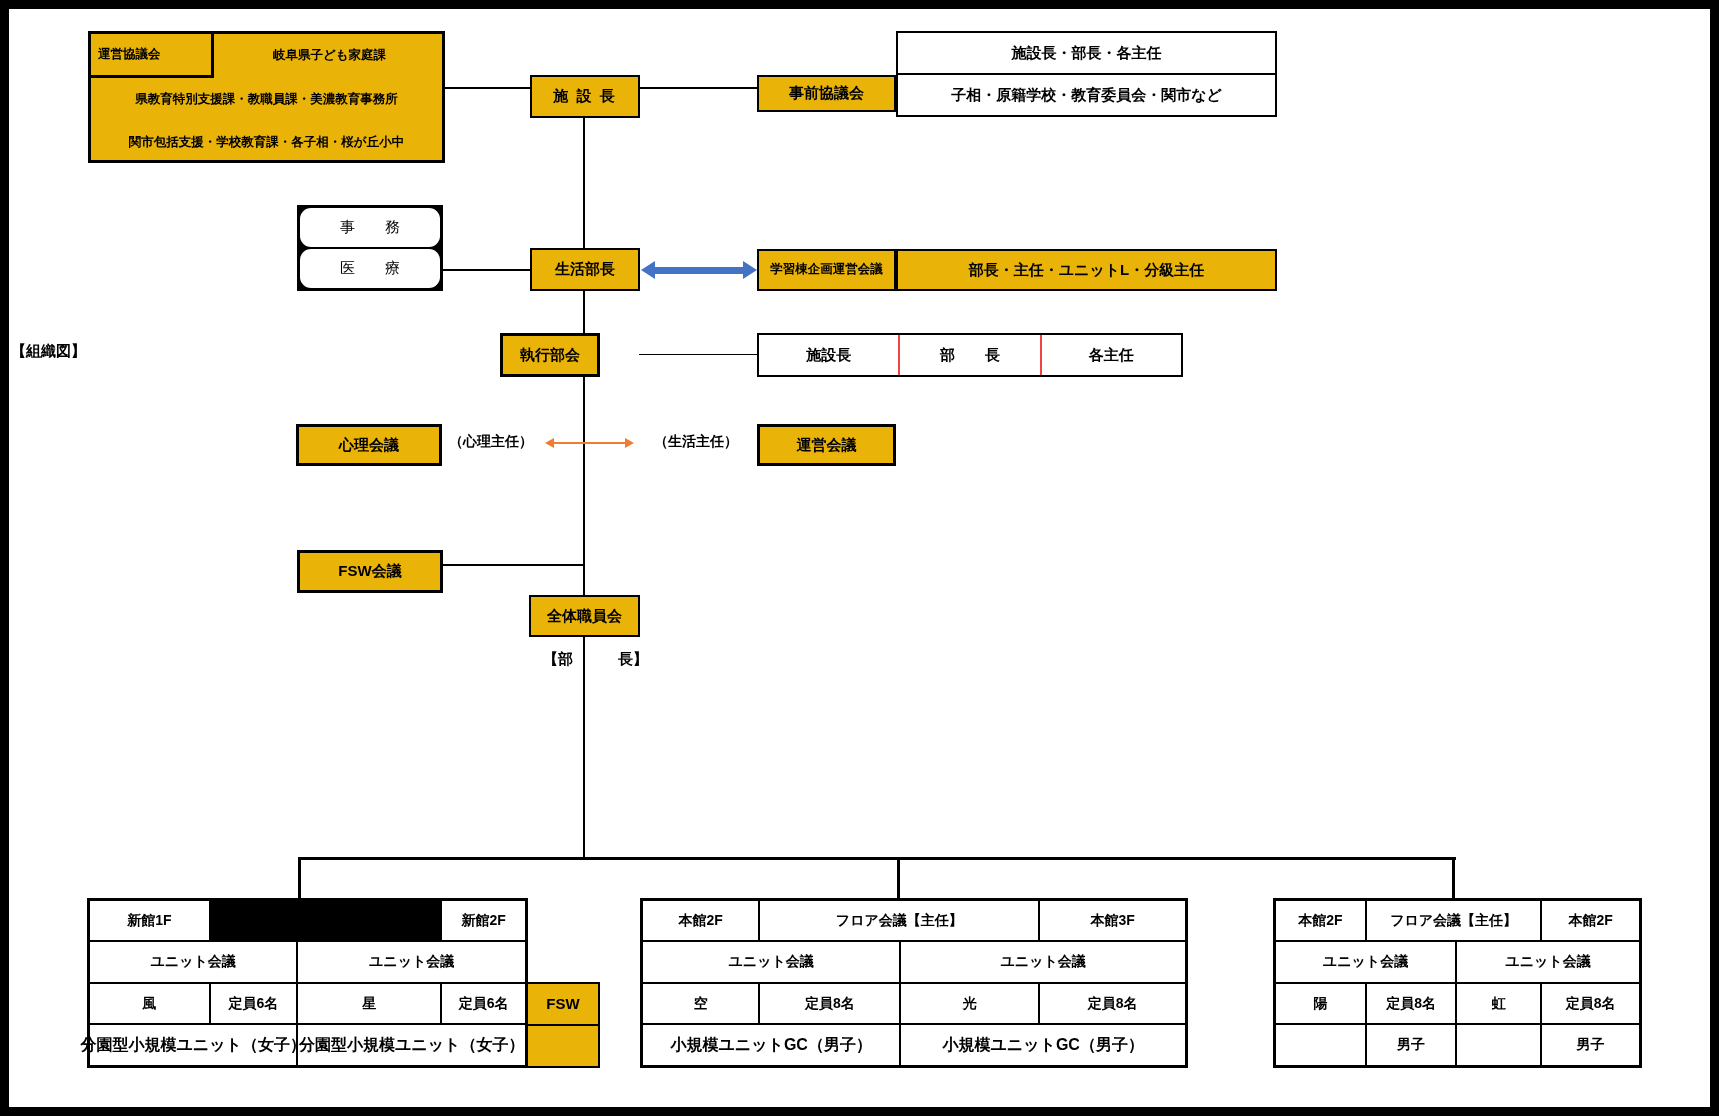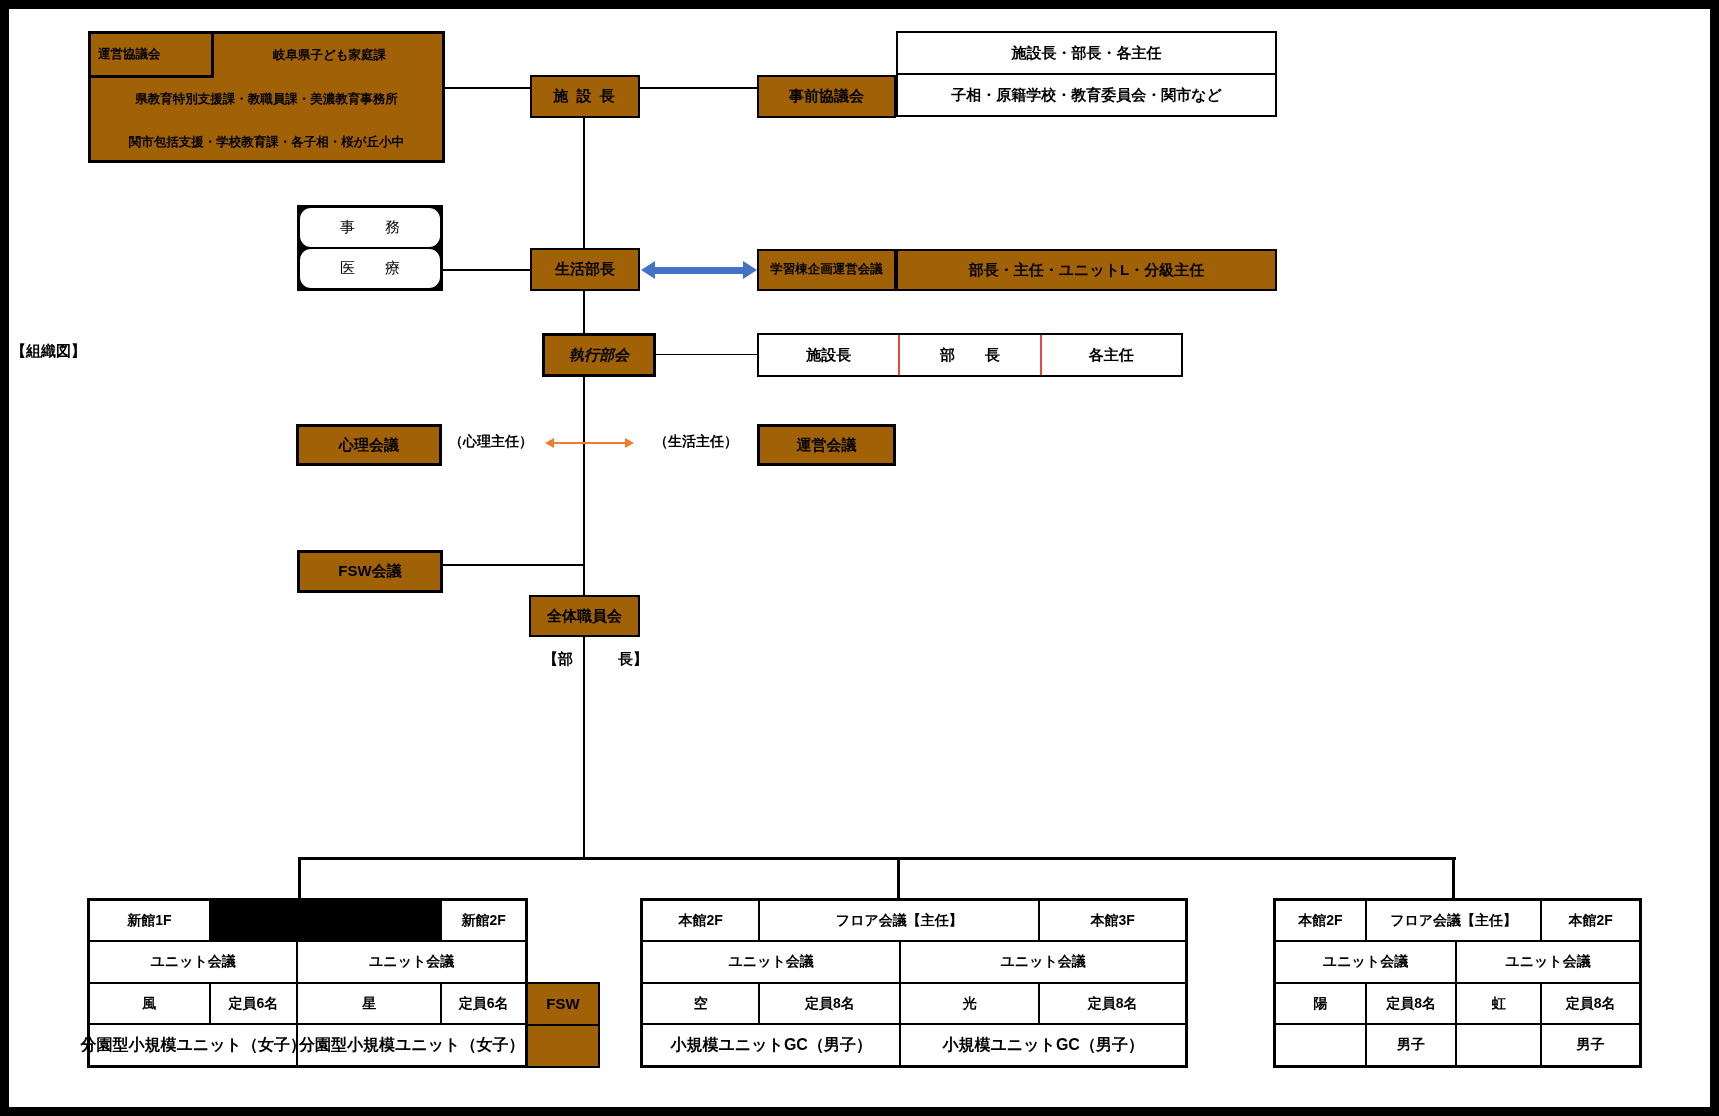--- a/index.html
+++ b/index.html
@@ -2,21 +2,21 @@
 <html><head>
 <meta charset="utf-8">
 <style>
   html,body{margin:0;padding:0;background:#e8e8e8;}
   #canvas{
     position:relative;width:1719px;height:1116px;background:#ffffff;
     font-family:"Liberation Sans",sans-serif;color:#000;overflow:hidden;
   }
   .frame{position:absolute;left:0;top:0;right:0;bottom:0;border:9px solid #000;box-sizing:border-box;pointer-events:none;}
   .box{
-    position:absolute;background:#a16207;border:2px solid #000;box-sizing:border-box;
+    position:absolute;background:#eab308;border:2px solid #000;box-sizing:border-box;
     display:flex;align-items:center;justify-content:center;text-align:center;
     font-weight:bold;font-size:15px;line-height:1.1;
   }
   .thick{border-width:3px;}
   .normal{font-weight:normal;border-radius:11px;}
   .fs12{font-size:12.5px;}
   .fs14{font-size:14px;}
   .line{position:absolute;background:#000;}
   .lbl{position:absolute;font-weight:bold;font-size:15px;white-space:nowrap;}
   
@@ -66,21 +66,21 @@
     <div style="position:absolute;left:0;top:0;width:123px;height:44px;border-right:3px solid #000;border-bottom:3px solid #000;box-sizing:border-box;display:flex;align-items:center;padding-left:7px;">
       <span class="fs12">運営協議会</span>
     </div>
     <div class="fs12" style="position:absolute;left:123px;top:0;width:231px;height:44px;display:flex;align-items:center;justify-content:center;">岐阜県子ども家庭課</div>
     <div class="fs12" style="position:absolute;left:0;top:44px;width:100%;height:44px;display:flex;align-items:center;justify-content:center;">県教育特別支援課・教職員課・美濃教育事務所</div>
     <div class="fs12" style="position:absolute;left:0;top:88px;width:100%;height:41px;display:flex;align-items:center;justify-content:center;">関市包括支援・学校教育課・各子相・桜が丘小中</div>
   </div>
 
   <div class="box" style="left:530px;top:75px;width:110px;height:43px;letter-spacing:2px;">施 設 長</div>
 
-  <div class="box" style="left:757px;top:75px;width:139px;height:43px;">事前協議会</div>
+  <div class="box" style="left:757px;top:75px;width:139px;height:37px;">事前協議会</div>
 
   <div class="stack2" style="left:896px;top:31px;width:381px;height:86px;">
     <div>施設長・部長・各主任</div>
     <div>子相・原籍学校・教育委員会・関市など</div>
   </div>
 
   <div class="stack2 thick" style="left:297px;top:205px;width:146px;height:86px;">
     <div class="normal" style="font-weight:normal;">事　　務</div>
     <div class="normal" style="font-weight:normal;">医　　療</div>
   </div>
@@ -89,21 +89,21 @@
 
   <div class="barrow">
     <div class="ah-l"></div>
     <div class="shaft"></div>
     <div class="ah-r"></div>
   </div>
 
   <div class="box fs12" style="left:757px;top:249px;width:139px;height:42px;">学習棟企画運営会議</div>
   <div class="box" style="left:896px;top:249px;width:381px;height:42px;">部長・主任・ユニットL・分級主任</div>
 
-  <div class="box thick" style="left:542px;top:333px;width:114px;height:44px;font-style:italic;">執行部会</div>
+  <div class="box thick" style="left:500px;top:333px;width:100px;height:44px;">執行部会</div>
   <div class="row3" style="left:757px;top:333px;width:426px;height:44px;">
     <div>施設長</div>
     <div>部　　長</div>
     <div>各主任</div>
   </div>
 
   <div class="box thick" style="left:296px;top:424px;width:146px;height:42px;">心理会議</div>
   <div class="lbl fs14" style="left:449px;top:433px;font-size:14px;">（心理主任）</div>
   <div class="oarrow">
     <div class="ah-l"></div>

